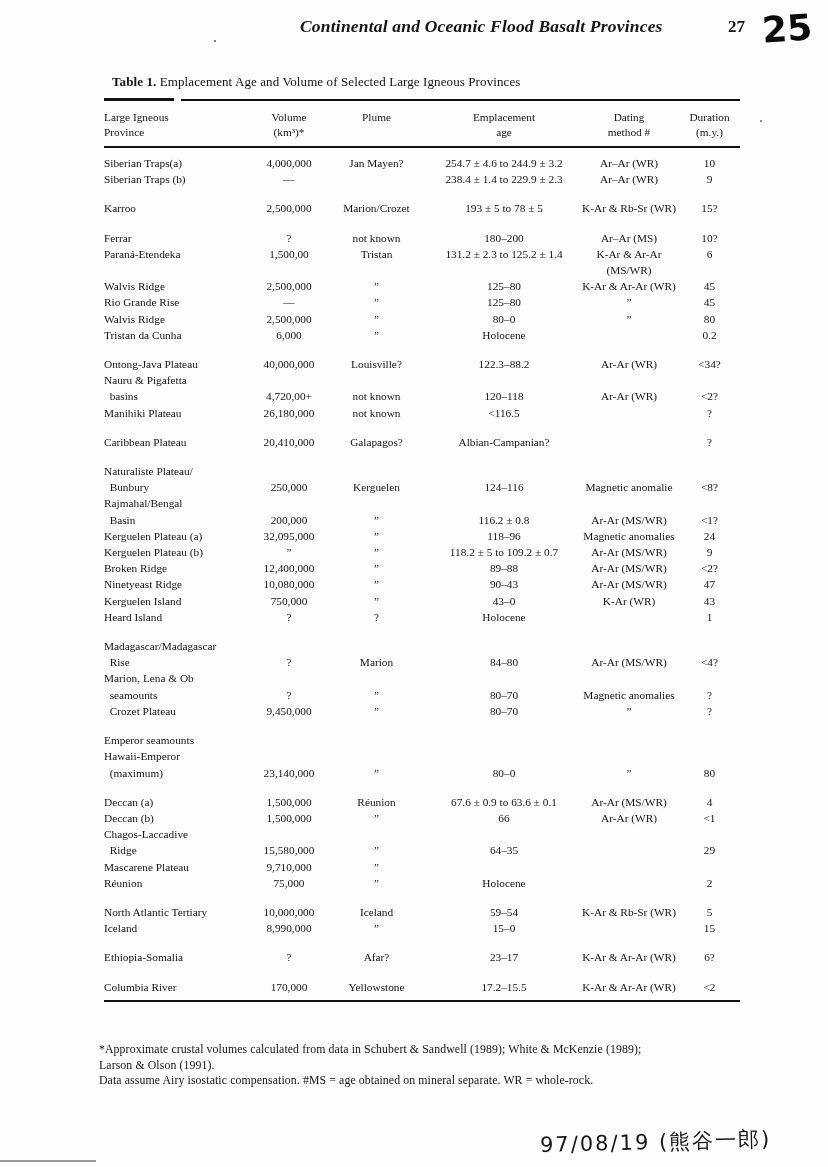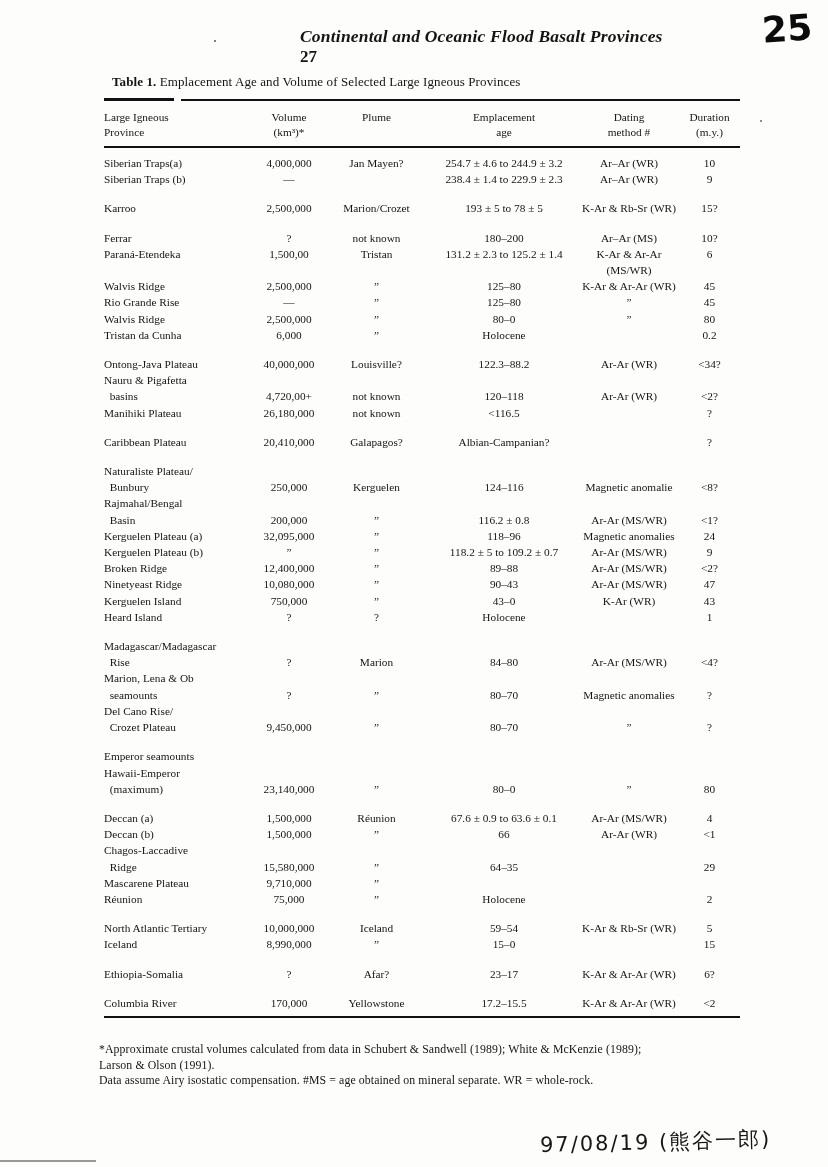--- a/index.html
+++ b/index.html
@@ -7,24 +7,23 @@
   .page{
     position:relative;
     width:828px;height:1167px;
     background:#fdfdfb;
     font-family:"Liberation Serif","DejaVu Serif",serif;
     color:#141414;
     overflow:hidden;
   }
   
   .running-head{
-    position:absolute;left:300px;top:26px;width:445px;
+    position:absolute;left:300px;top:16px;width:445px;
     display:flex;align-items:baseline;justify-content:space-between;
     font-size:17.5px;
-    flex-direction:column;
   }
   .running-title{font-style:italic;font-weight:bold;letter-spacing:.2px;}
   .running-pageno{font-weight:bold;font-size:17px;text-align:center;}
   .hand-corner{
     position:absolute;left:762px;top:8px;
     font-family:"DejaVu Sans",sans-serif;
     font-weight:bold;font-size:36px;color:#0b0b0b;
     transform:rotate(-4deg);
   }
   
@@ -332,28 +331,20 @@
         </div>
         <div class="t-row">
           <div class="cell c-province">  seamounts</div>
           <div class="cell c-volume">?</div>
           <div class="cell c-plume">”</div>
           <div class="cell c-age">80–70</div>
           <div class="cell c-dating">Magnetic anomalies</div>
           <div class="cell c-duration">?</div>
         </div>
         <div class="t-row">
-          <div class="cell c-province">Del Cano Rise/</div>
-          <div class="cell c-volume"></div>
-          <div class="cell c-plume"></div>
-          <div class="cell c-age"></div>
-          <div class="cell c-dating"></div>
-          <div class="cell c-duration"></div>
-        </div>
-        <div class="t-row">
           <div class="cell c-province">  Crozet Plateau</div>
           <div class="cell c-volume">9,450,000</div>
           <div class="cell c-plume">”</div>
           <div class="cell c-age">80–70</div>
           <div class="cell c-dating">”</div>
           <div class="cell c-duration">?</div>
         </div>
         <div class="t-gap"></div>
         <div class="t-row">
           <div class="cell c-province">Emperor seamounts</div>

